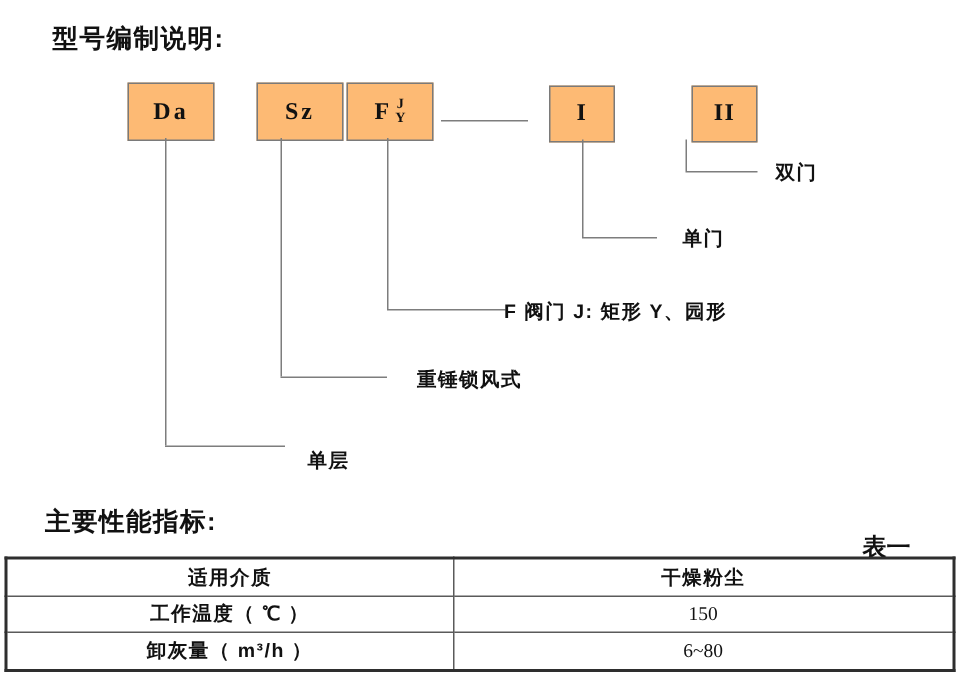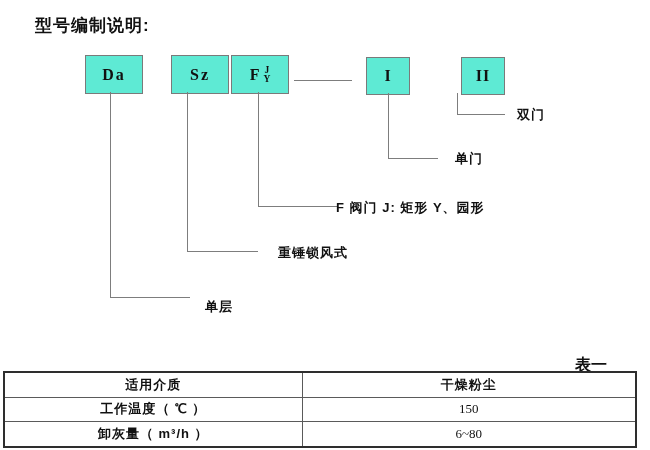--- a/index.html
+++ b/index.html
@@ -3,21 +3,21 @@
 <meta charset="utf-8">
 <style>
   html,body{margin:0;padding:0;background:#ffffff;}
   #page{
     position:relative;width:650px;height:450px;background:#ffffff;overflow:hidden;
     font-family:"Liberation Sans",sans-serif;color:#1a1a1a;
   }
   .abs{position:absolute;}
   .heading{font-weight:bold;font-size:17px;letter-spacing:1px;color:#111;}
   .box{
-    position:absolute;border:1.5px solid #7a7a7a;background:#5eead4;
+    position:absolute;border:1.5px solid #7a7a7a;background:#fdba74;
     display:flex;align-items:center;justify-content:center;
     font-family:"Liberation Serif","DejaVu Serif",serif;
     font-weight:bold;font-size:16px;color:#111;letter-spacing:2px;
   }
   .box .roman{letter-spacing:1px;}
   .stack{
     display:inline-flex;flex-direction:column;align-items:center;
     font-size:9.5px;line-height:9px;letter-spacing:0;margin-left:2px;margin-top:1px;
   }
   .hline{position:absolute;height:1px;background:#7d7d7d;}
@@ -82,20 +82,21 @@
   <div class="callout" style="left:336px;top:199px;">F 阀门 J: 矩形  Y、园形</div>
 
   <div class="vline" style="left:187px;top:92px;height:159px;"></div>
   <div class="hline" style="left:187px;top:251px;width:71px;"></div>
   <div class="callout" style="left:278px;top:244px;">重锤锁风式</div>
 
   <div class="vline" style="left:110px;top:92px;height:205px;"></div>
   <div class="hline" style="left:110px;top:297px;width:80px;"></div>
   <div class="callout" style="left:205px;top:298px;">单层</div>
 
+  <div class="abs heading" style="left:30px;top:336px;">主要性能指标:</div>
 
   <div class="tbl-caption" style="left:575px;top:355px;">表一</div>
 
   <table class="spec">
     <colgroup>
         <col style="width:298px">
         <col style="width:334px">
       </colgroup>
     <tbody>
         <tr>

